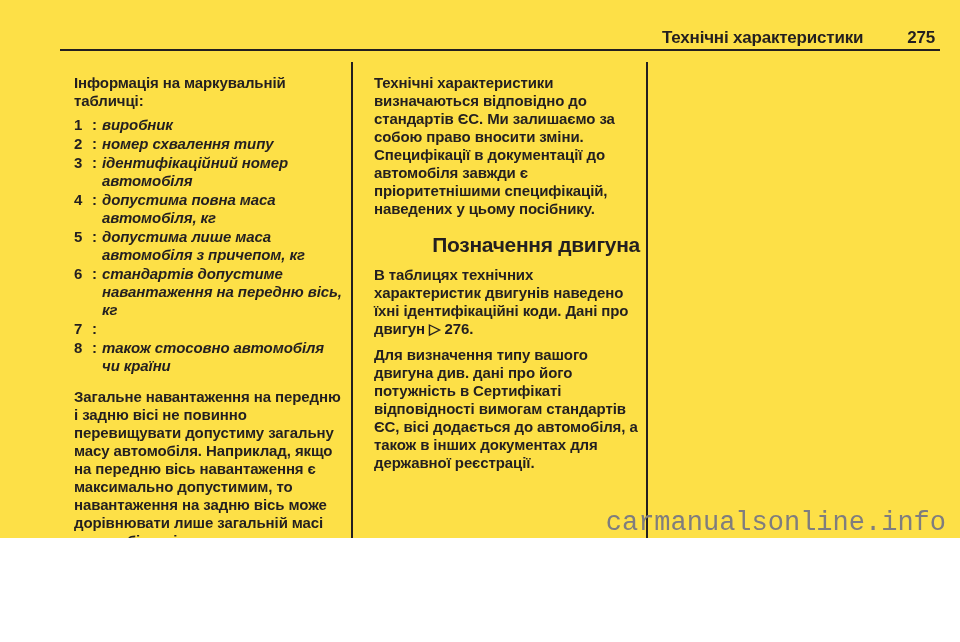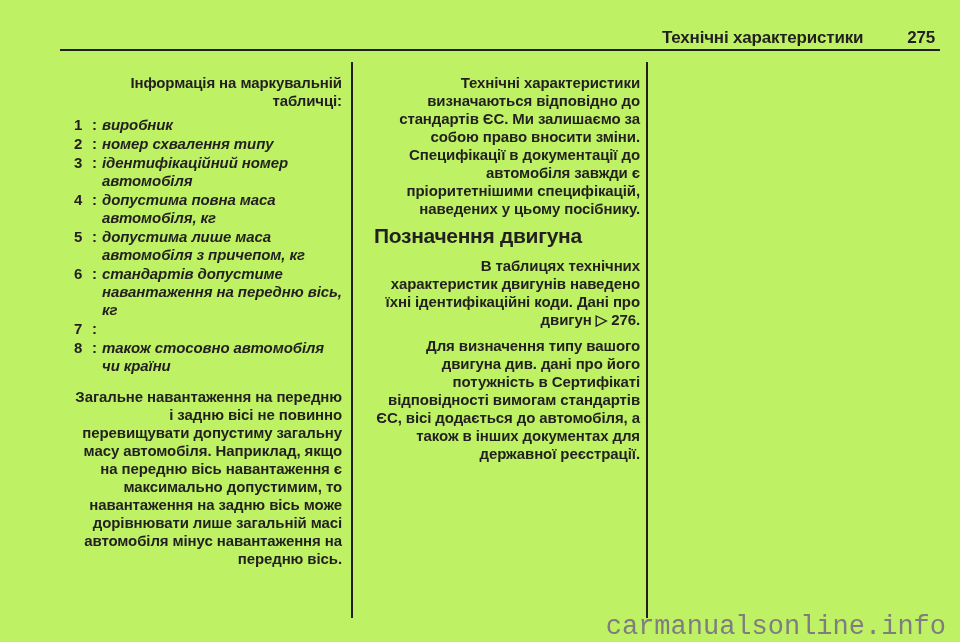--- a/index.html
+++ b/index.html
@@ -1,20 +1,20 @@
 <!DOCTYPE html>
 <html><head>
 <meta charset="utf-8">
 <style>
   * { margin:0; padding:0; box-sizing:border-box; }
   html,body { background:#ffffff; }
   .page {
     position:relative;
-    width:960px; height:642px;
-    background:#bef264;
+    width:960px; height:538px;
+    background:#fde047;
     overflow:hidden;
     font-family:"Liberation Sans", sans-serif;
     color:#231f20;
   }
   
   .header {
     position:absolute; top:28px; left:60px; right:25px;
     display:flex; justify-content:flex-end; align-items:baseline; gap:44px;
     font-weight:700; font-size:17px; letter-spacing:-0.2px;
   }
@@ -29,32 +29,32 @@
   .vrule.v1 { left:351px; }
   .vrule.v2 { left:646px; }
   
   .col {
     position:absolute; top:74px;
     font-size:15px; font-weight:700; line-height:18px; letter-spacing:-0.1px;
   }
   .col1 { left:74px;  width:268px; }
   .col2 { left:374px; width:266px; }
   .col3 { left:660px; width:280px; height:540px; }
-  .para { margin:0 0 6px 0;text-align:right; }
+  .para { margin:0 0 6px 0; }
   
   .legend { margin:6px 0 0 0; }
   .legend-item { display:flex; margin-bottom:1px; }
   .legend-num   { width:13px; flex:0 0 13px; }
   .legend-colon { width:15px; flex:0 0 15px; text-align:center; }
   .legend-text  { flex:1;font-style:italic; }
   .bottom-para { margin-top:13px; }
   
   .section-heading {
     font-size:21px; font-weight:700; letter-spacing:-0.3px;
-    margin:6px 0 9px 0; line-height:24px;
+    margin:15px 0 9px 0; line-height:24px;text-align:right;
   }
   .ref-arrow { font-weight:700; }
   
   .watermark {
     position:absolute; right:14px; bottom:0px;
     font-size:27px; font-weight:400; color:#7f7d7e; letter-spacing:0px;
     font-family:Liberation Mono, monospace;
   }
 </style>
 </head>

